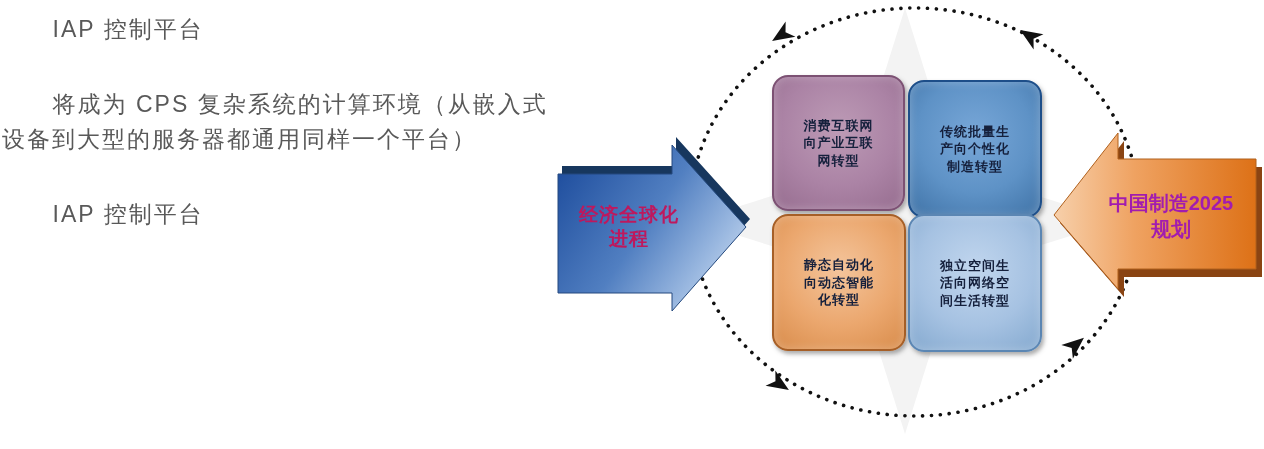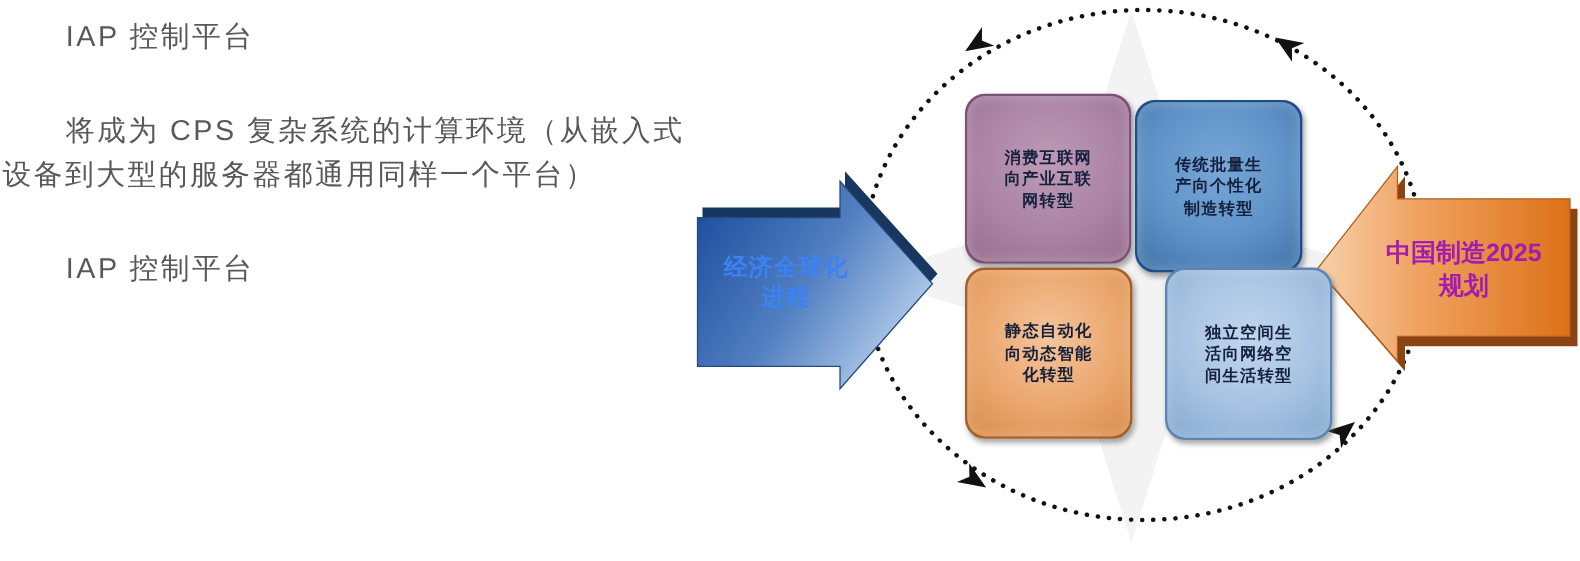--- a/index.html
+++ b/index.html
@@ -36,29 +36,28 @@
     background:radial-gradient(circle at 50% 40%, #78a7d8 0%, #5e92c6 55%, #3f72a6 100%);
   }
   .tbox-orange{
     left:772px;top:214px;width:130px;height:133px;border:2px solid #a65f27;
     background:radial-gradient(circle at 50% 40%, #f4c59c 0%, #eba76e 55%, #d88c4b 100%);
     font-family:Liberation Serif, serif;
   }
   .tbox-lightblue{
     left:908px;top:214px;width:130px;height:134px;border:2px solid #5b86b3;
     background:radial-gradient(circle at 50% 40%, #c1d6ee 0%, #a6c2e2 55%, #84a9cf 100%);
-    margin-left:24px;
   }
   
   .arrow-label{
     position:absolute;text-align:center;white-space:pre-line;font-weight:bold;
   }
   .arrow-label-left{
     left:556px;top:203px;width:146px;font-size:19px;line-height:24px;
-    color:#3b82f6;letter-spacing:1px;
+    color:#be185d;letter-spacing:1px;
   }
   .arrow-label-right{
     left:1096px;top:190px;width:150px;font-size:20px;line-height:26px;
     color:#a21caf;letter-spacing:0px;
   }
 </style>
 </head>
 <body>
 
 <div class="stage">

